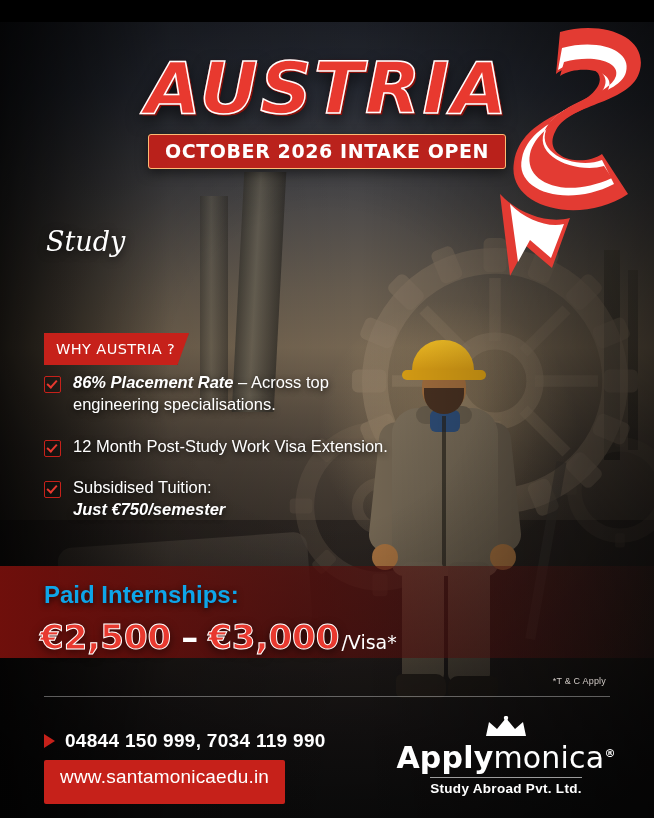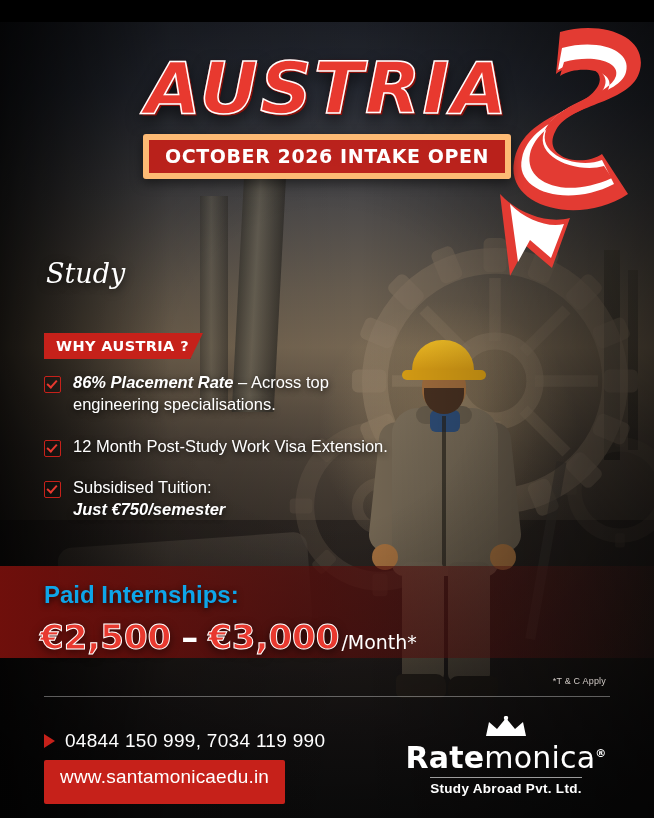--- a/index.html
+++ b/index.html
@@ -100,45 +100,44 @@
     font-weight:bold;font-style:italic;font-size:72px;letter-spacing:2px;
     color:#e8392f;
     text-shadow:
       0 0 2px #7e0c06, 2px 2px 0 #8d120b, -1px 1px 0 #8d120b,
       0 6px 16px rgba(0,0,0,.65);
     line-height:1;
     -webkit-text-stroke:1.5px #ffffff;
   }
   .intake-bar{
     display:inline-block;margin-top:10px;padding:5px 16px 6px;
-    border:6px solid #fdba74;border-radius:3px;
+    border:1px solid #fdba74;border-radius:3px;
     background:rgba(198,33,26,0.92);
     color:#ffffff;font-weight:bold;font-size:19px;letter-spacing:.6px;
     font-family:"DejaVu Sans",sans-serif;
     box-shadow:0 4px 12px rgba(0,0,0,.5);
   }
 
   
   .study{
     position:absolute;left:46px;top:226px;color:#ffffff;
     font-family:"DejaVu Serif",serif;font-style:italic;font-size:27px;
     text-shadow:0 2px 8px rgba(0,0,0,.7);
-    margin-top:32px;
   }
   .engineering{
     position:absolute;left:44px;top:262px;color:#ffffff;
     font-family:"DejaVu Sans",sans-serif;font-weight:bold;font-size:47px;letter-spacing:1.5px;
     text-shadow:0 3px 12px rgba(0,0,0,.75);
   }
 
   
   .why-tag{
-    position:absolute;left:44px;top:333px;height:26px;padding:0 14px 0 12px;
+    position:absolute;left:44px;top:333px;height:32px;padding:0 14px 0 12px;
     display:flex;align-items:center;
-    background:#c6211a;color:#fff;font-weight:bold;font-size:14.5px;letter-spacing:.4px;
+    background:#c6211a;color:#fff;font-weight:normal;font-size:14.5px;letter-spacing:.4px;
     font-family:"DejaVu Sans",sans-serif;
     clip-path:polygon(0 0, 100% 0, 92% 100%, 0 100%);
     box-shadow:0 3px 8px rgba(0,0,0,.5);
   }
 
   
   .bullets{position:absolute;left:44px;top:372px;width:350px;}
   .bullet{display:flex;margin-bottom:20px;}
   .tick{
     flex:0 0 auto;width:15px;height:15px;border:1.5px solid #c6211a;border-radius:2px;
@@ -177,21 +176,21 @@
     position:absolute;right:48px;top:676px;color:#cfc8c4;font-size:9px;letter-spacing:.2px;
   }
 
   
   .divider{position:absolute;left:44px;top:696px;width:566px;height:1px;background:rgba(255,255,255,.35);}
   .phone-row{position:absolute;left:44px;top:730px;display:flex;align-items:center;}
   .tri{
     width:0;height:0;border-left:11px solid #c6211a;border-top:7px solid transparent;border-bottom:7px solid transparent;
     margin-right:10px;
   }
-  .phone{color:#ffffff;font-size:19px;font-weight:normal;letter-spacing:.3px;}
+  .phone{color:#ffffff;font-size:19px;font-weight:bold;letter-spacing:.3px;}
   .web{
     position:absolute;left:44px;top:760px;background:#c6211a;color:#ffffff;
     padding:6px 16px 16px;font-size:19px;letter-spacing:.2px;border-radius:2px;
   }
   .brand{position:absolute;right:38px;top:716px;width:220px;text-align:center;}
   .crown{margin:0 auto 2px;width:46px;height:22px;position:relative;}
   .brand-name{
     color:#ffffff;font-size:30px;font-weight:bold;letter-spacing:.2px;
     font-family:"DejaVu Sans",sans-serif;white-space:nowrap;
   }
@@ -344,39 +343,39 @@
     </div>
 
   </div>
 
   <div class="band"></div>
   <div class="band-title">Paid Internships:</div>
   <div class="band-amount">
     <span class="amt">€2,500</span>
     <span class="dash">–</span>
     <span class="amt">€3,000</span>
-    <span class="permonth">/Month*</span>
+    <span class="permonth">/Visa*</span>
   </div>
   <div class="tc">*T &amp; C Apply</div>
 
   <div class="divider"></div>
 
   <div class="phone-row">
     <span class="tri"></span>
     <span class="phone">04844 150 999, 7034 119 990</span>
   </div>
 
   <div class="web">www.santamonicaedu.in</div>
 
   <div class="brand">
     <div class="crown">
       <svg width="46" height="22" viewBox="0 0 46 22">
         <path d="M3 20 L6 6 L14 13 L23 2 L32 13 L40 6 L43 20 Z" fill="#ffffff"></path>
         <circle cx="23" cy="2" r="2.2" fill="#ffffff"></circle>
       </svg>
     </div>
-    <div class="brand-name"><span>Rate</span><span class="thin">monica</span><span class="reg">®</span></div>
+    <div class="brand-name"><span>Apply</span><span class="thin">monica</span><span class="reg">®</span></div>
     <div class="brand-sub">Study Abroad Pvt. Ltd.</div>
   </div>
 
   <div class="topbar"></div>
 
 </div>
 
 </body></html>

